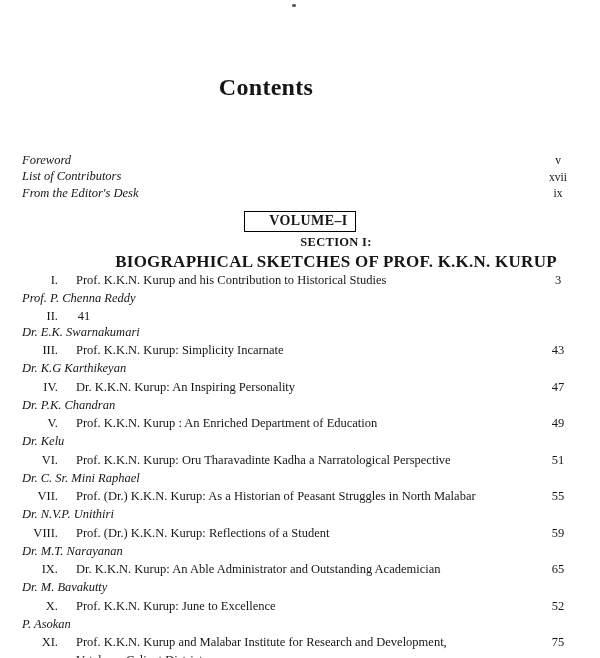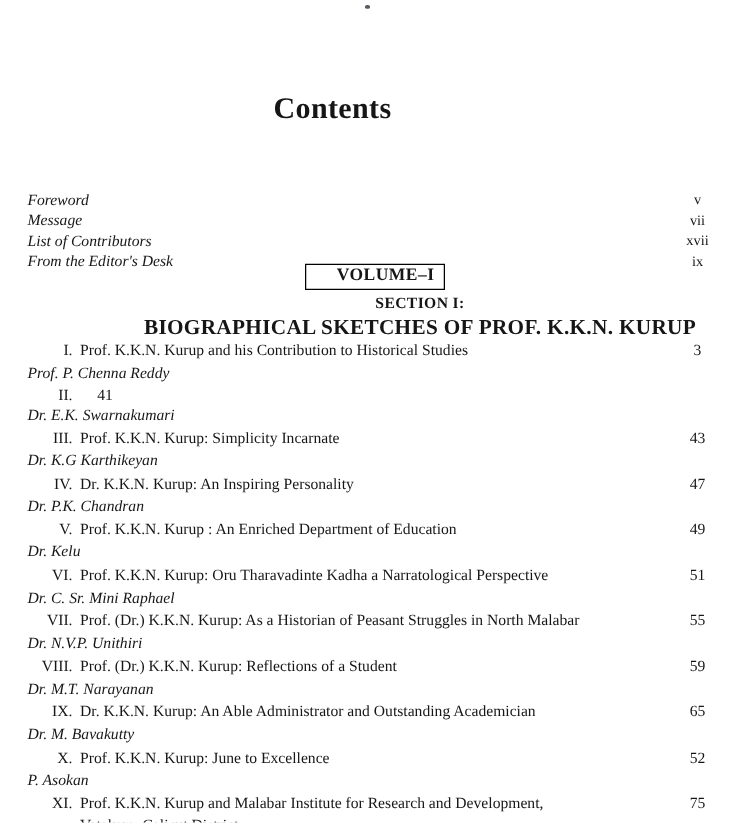--- a/index.html
+++ b/index.html
@@ -128,20 +128,21 @@
     flex: 0 0 36px;
     text-align: right;
     font-size: 12.5px;
     padding-right: 6px;
     white-space: nowrap;
   }
   .title {
     flex: 1 1 auto;
     font-size: 12.5px;
     line-height: 1.42;
+    margin-left: 12px;
   }
   .title .cont-line {
     display: block;
   }
   .pg {
     flex: 0 0 40px;
     text-align: center;
     font-size: 12.5px;
     white-space: nowrap;
   }
@@ -159,24 +160,20 @@
   <div class="speck"></div>
 
   <div class="page-title">Contents</div>
 
   <div class="frontmatter" id="frontmatter">
       <div class="fm-row">
         <span class="fm-label">Foreword</span>
         <span class="fm-page">v</span>
       </div>
       <div class="fm-row">
-        <span class="fm-label">Message</span>
-        <span class="fm-page">vii</span>
-      </div>
-      <div class="fm-row">
         <span class="fm-label">List of Contributors</span>
         <span class="fm-page">xvii</span>
       </div>
       <div class="fm-row">
         <span class="fm-label">From the Editor's Desk</span>
         <span class="fm-page">ix</span>
       </div>
     </div>
 
   <div class="volume-wrap">

